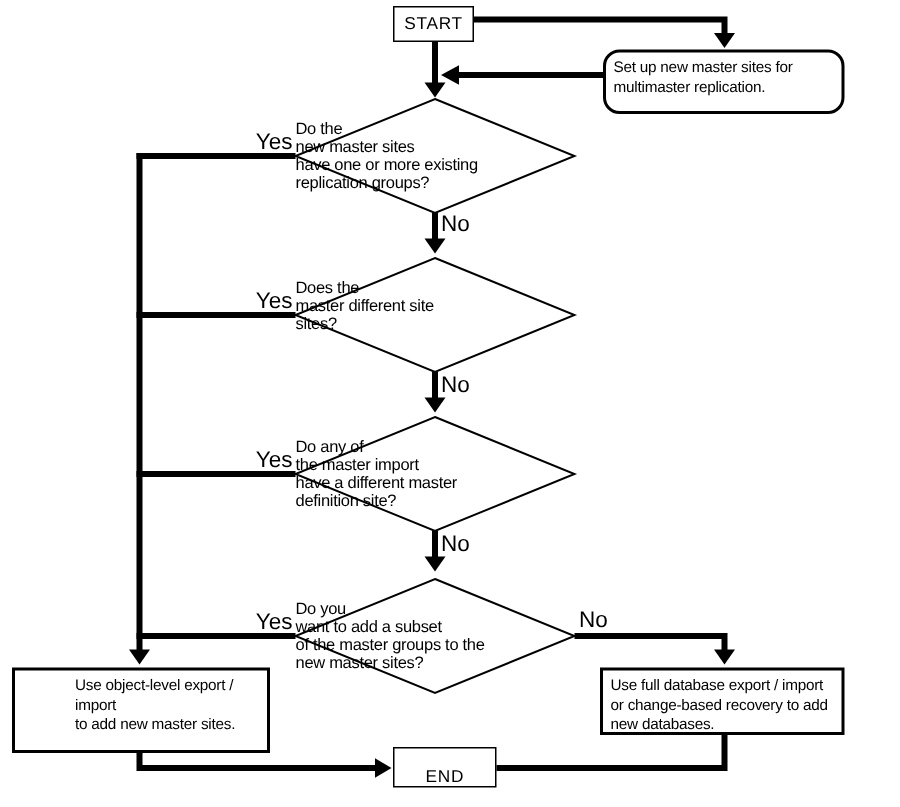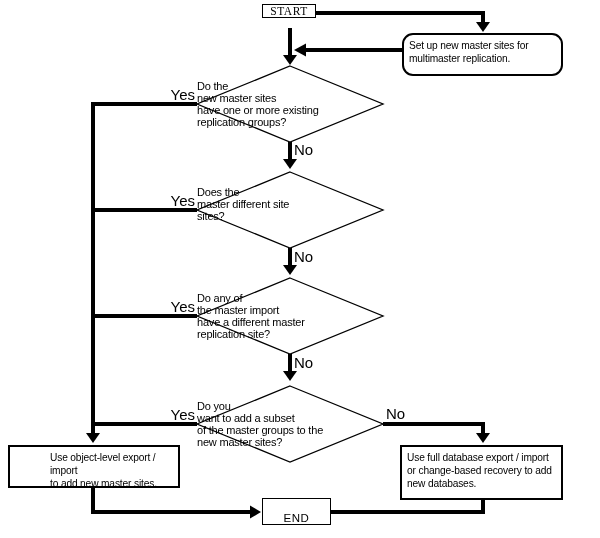--- a/index.html
+++ b/index.html
@@ -69,21 +69,21 @@
       <polygon points="328,505.5 328,518.5 317,512"></polygon>
     </g>
     <g fill="#ffffff" stroke="#000000" stroke-width="1.3">
       <polygon points="290,66 383,104 290,142 197,104"></polygon>
       <polygon points="290,172 383,210 290,248 197,210"></polygon>
       <polygon points="290,278 383,316 290,354 197,316"></polygon>
       <polygon points="290,386 383,424 290,462 197,424"></polygon>
     </g>
   </svg>
 
-  <div class="node terminal" style="left:262px; top:4px; width:54px; height:14px;font-family:Liberation Serif, serif;">
+  <div class="node terminal" style="left:262px; top:4px; width:54px; height:24px;">
     <span>START</span>
   </div>
   <div class="node terminal" style="left:262px; top:498px; width:69px; height:27px;align-items:flex-end;">
     <span>END</span>
   </div>
 
   <div class="node procbox" style="left:402px; top:33px; width:161px; height:43px;border-radius:11px;">
     <div>Set up new master sites for</div>
     <div>multimaster replication.</div>
   </div>
@@ -102,37 +102,37 @@
     <div>master different site</div>
     <div>sites?</div>
   </div>
   <div class="lbl yes" style="left:165px; top:195px;">Yes</div>
   <div class="lbl" style="left:294px; top:251px;">No</div>
 
   <div class="dtext" style="top:292px;">
     <div>Do any of</div>
     <div>the master import</div>
     <div>have a different master</div>
-    <div>replication site?</div>
+    <div>definition site?</div>
   </div>
   <div class="lbl yes" style="left:165px; top:301px;">Yes</div>
   <div class="lbl" style="left:294px; top:357px;">No</div>
 
   <div class="dtext" style="top:400px;">
     <div>Do you</div>
     <div>want to add a subset</div>
     <div>of the master groups to the</div>
     <div>new master sites?</div>
   </div>
   <div class="lbl yes" style="left:165px; top:409px;">Yes</div>
   <div class="lbl" style="left:386px; top:408px;">No</div>
 
-  <div class="node procbox" style="left:8px; top:445px; width:172px; height:43px;padding-left:40px;">
+  <div class="node procbox" style="left:8px; top:445px; width:172px; height:57px;padding-left:40px;">
     <div>Use object-level export / import</div>
     <div>to add new master sites.</div>
   </div>
-  <div class="node procbox" style="left:400px; top:445px; width:163px; height:55px;">
+  <div class="node procbox" style="left:400px; top:445px; width:163px; height:45px;">
     <div>Use full database export / import</div>
     <div>or change-based recovery to add</div>
     <div>new databases.</div>
   </div>
 
 </div>
 
 </body></html>

